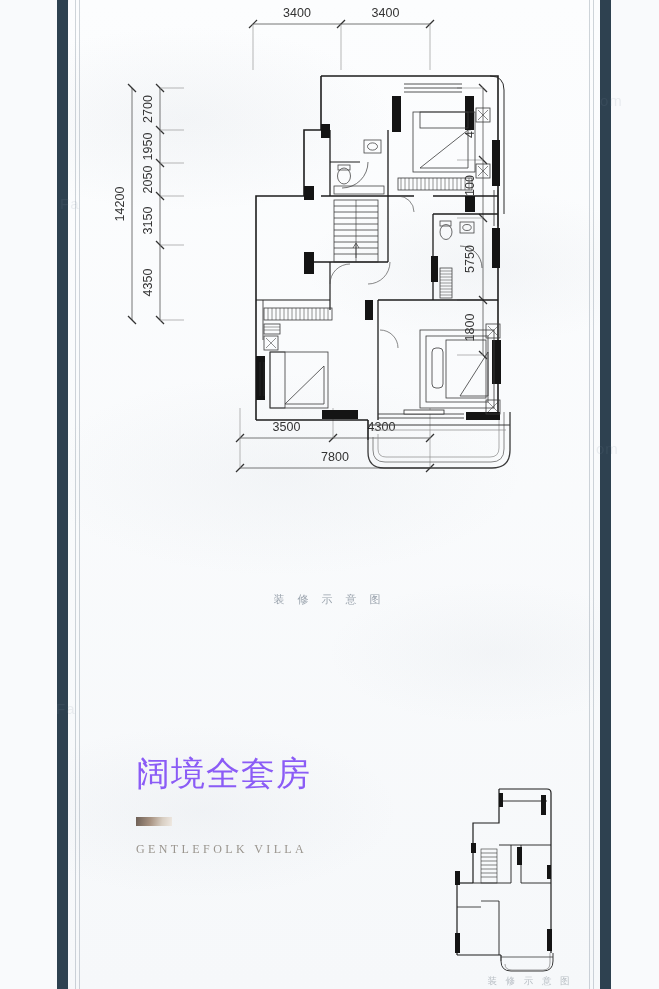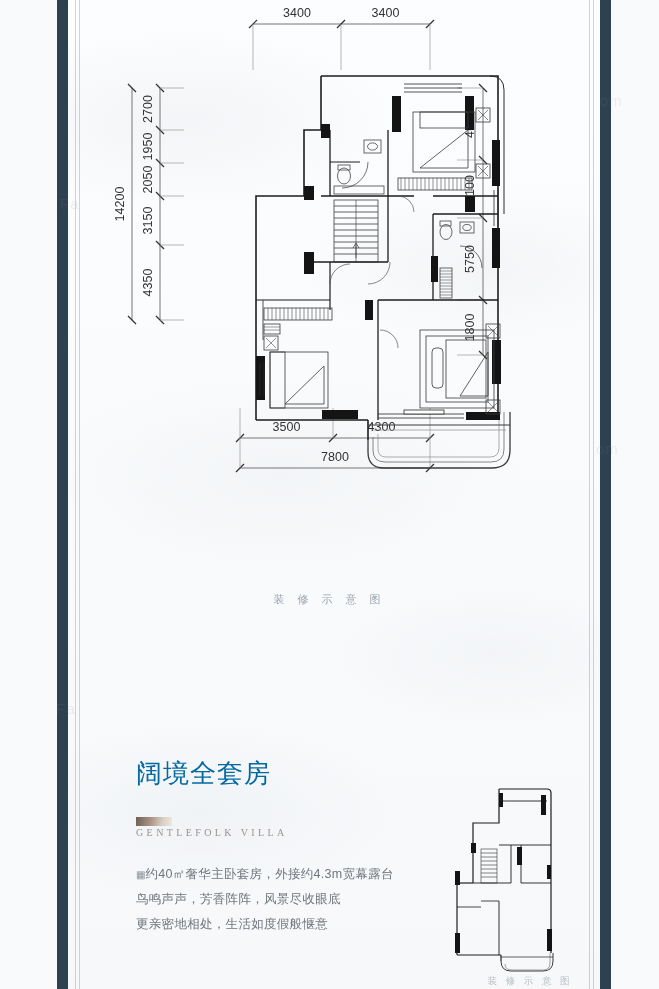--- a/index.html
+++ b/index.html
@@ -47,30 +47,30 @@
 
   
   .schem {
     position:absolute; left:0; right:0; top:592px; text-align:center;
     font-size:11px; color:#9aa3ad; letter-spacing:5px;
   }
 
   
   .copy { position:absolute; left:136px; top:757px; width:300px; }
   .headline {
-    font-size:26px; line-height:32px; color:#0369a1;
+    font-size:34px; line-height:32px; color:#8b5cf6;
     letter-spacing:1px; font-weight:400;
   }
   .logo-mark {
     width:36px; height:9px; margin-top:28px;
     background:linear-gradient(100deg,#6d5f55 0%,#a89382 40%,#d8cec2 72%,#efe9e2 100%);
   }
   .brand {
-    margin-top:1px; font-family:"Liberation Serif", serif;
-    font-size:10px; color:#9a958e; letter-spacing:3.4px;
+    margin-top:16px; font-family:"Liberation Serif", serif;
+    font-size:12px; color:#9a958e; letter-spacing:3.4px;
   }
   .desc { margin-top:24px; }
   .desc p {
     font-size:12.5px; line-height:25px; color:#6f757c; letter-spacing:.3px;
   }
   .desc .bullet { color:#8d949b; font-size:10px; letter-spacing:-1px; margin-right:1px; }
 
   
   #thumb { position:absolute; left:455px; top:783px; }
   .thumb-cap {
@@ -387,25 +387,20 @@
   <div class="schem">装 修 示 意 图</div>
 
   <div class="copy">
     <div class="headline">
       <div>阔境全套房</div>
     </div>
 
     <div class="logo-mark"></div>
     <div class="brand">GENTLEFOLK VILLA</div>
 
-    <div class="desc">
-      <p><span class="bullet">▦</span><span>约40㎡奢华主卧套房，外接约4.3m宽幕露台</span></p>
-      <p>鸟鸣声声，芳香阵阵，风景尽收眼底</p>
-      <p>更亲密地相处，生活如度假般惬意</p>
-    </div>
   </div>
 
   <svg id="thumb" width="120" height="200" viewBox="0 0 120 200">
     <g stroke="#1d1d1d" fill="none" stroke-width="1">
       <path d="M44,6 L92,6 q4,0 4,4 L96,62" stroke-width="1.2"></path>
       <path d="M44,6 L44,40 L18,40 L18,64" stroke-width="1.2"></path>
       <path d="M18,64 L18,100" stroke-width="1.2"></path>
       <path d="M2,100 L18,100" stroke-width="1.2"></path>
       <path d="M2,100 L2,172" stroke-width="1.2"></path>
       <path d="M2,172 L46,172" stroke-width="1.2"></path>

